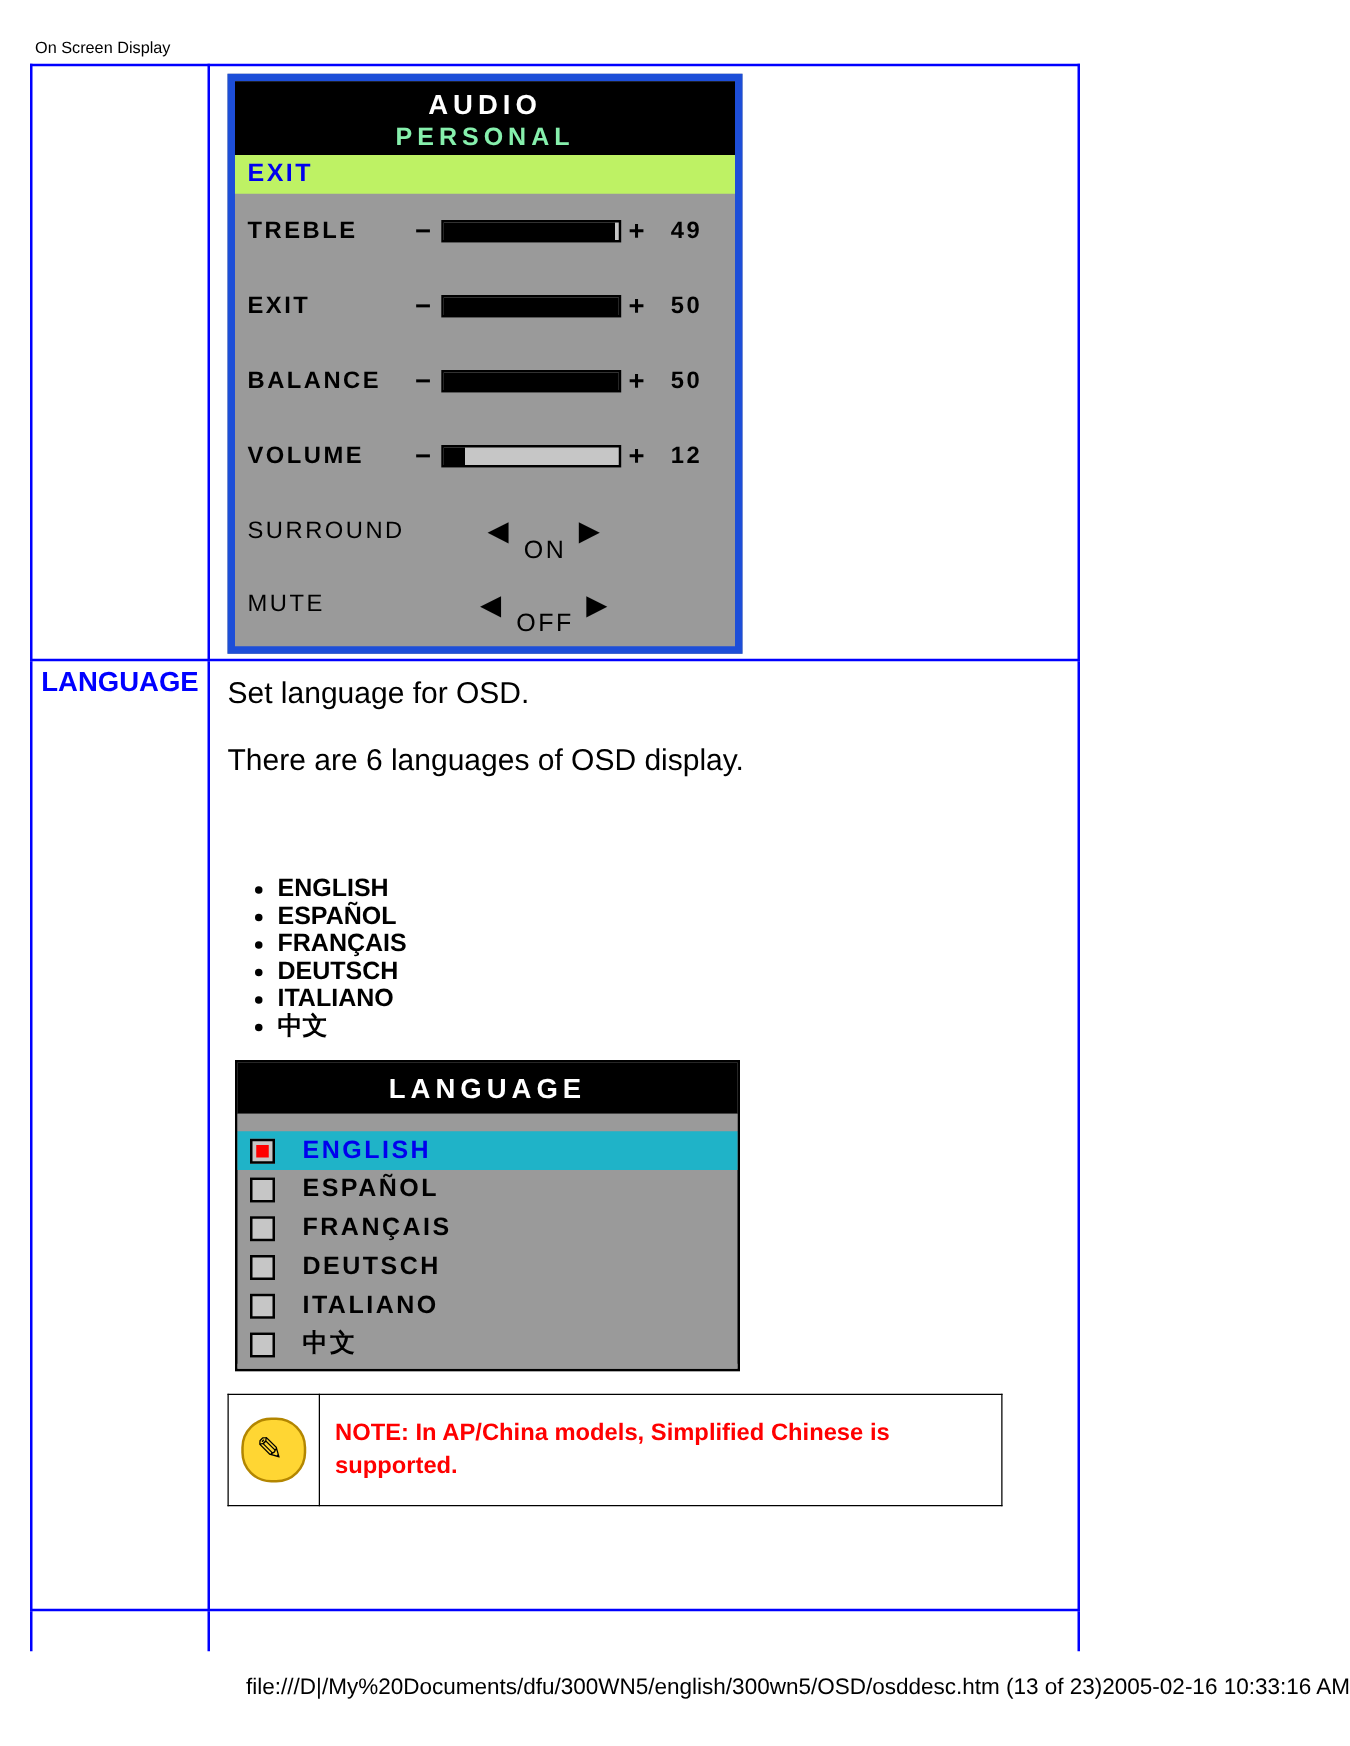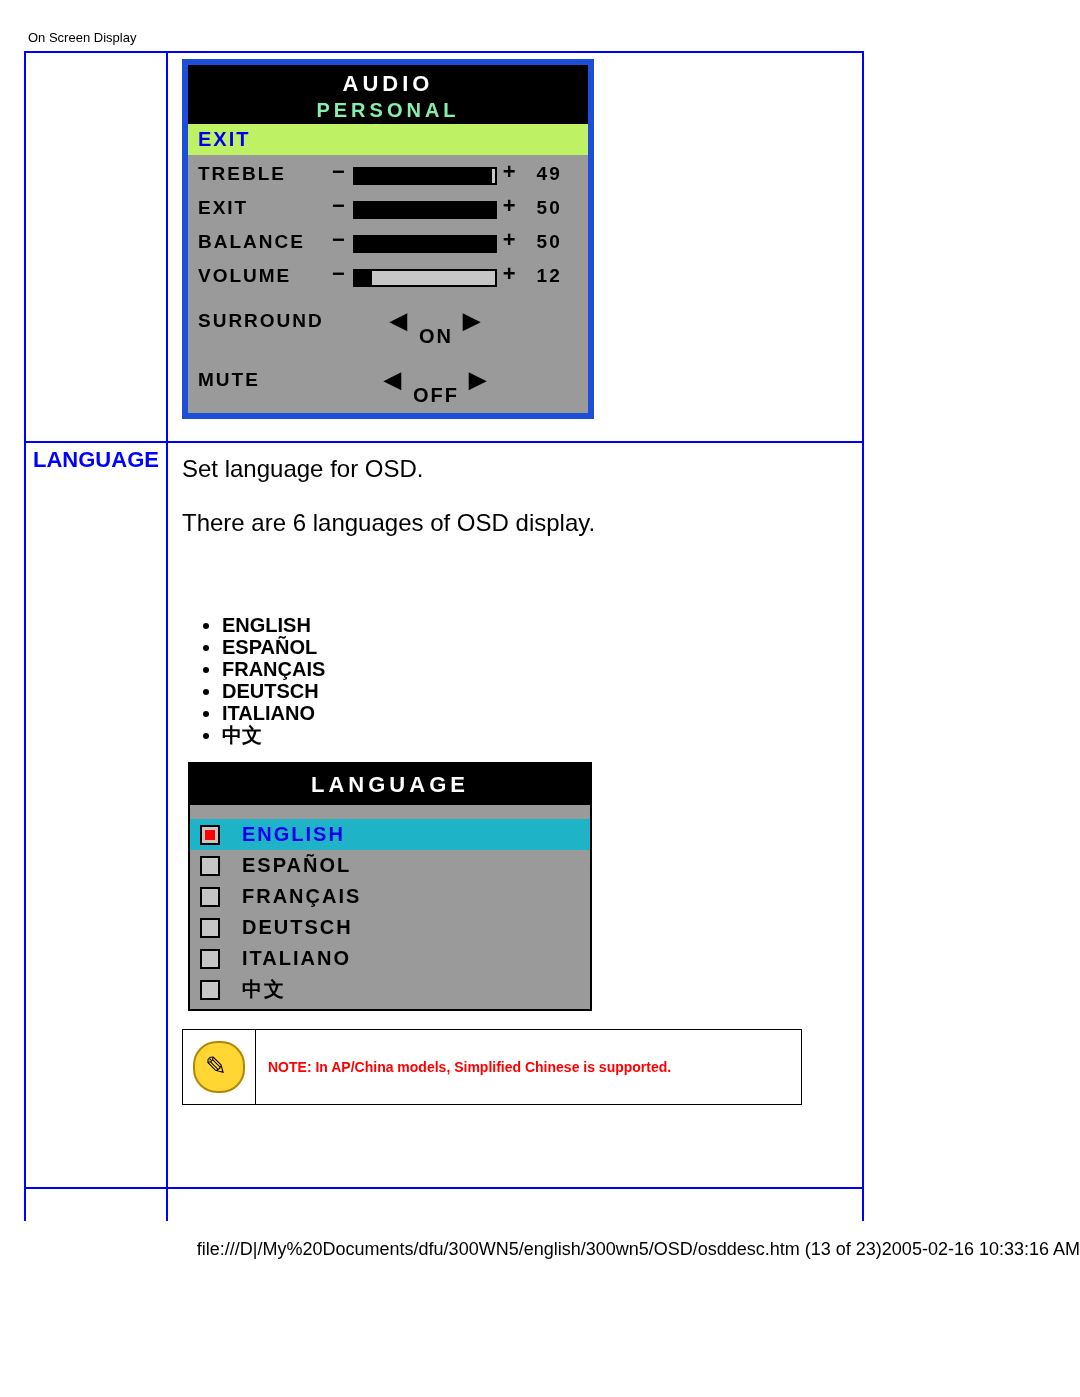--- a/index.html
+++ b/index.html
@@ -78,22 +78,22 @@
     padding:4px 10px;
   }
   .osd-cyan span {
     color:#0000ee;
     font-weight:bold;
     letter-spacing:2px;
     font-size:20px;
   }
   .osd-row {
     display:flex;
-    align-items:flex-end;
-    padding:4px 10px;
+    align-items:center;
+    padding:17px 10px;
     font-weight:bold;
     letter-spacing:2px;
     font-size:19px;
   }
   .osd-label { width:130px; }
   .minus, .plus {
     font-size:22px;
     font-weight:bold;
     padding:0 4px;
   }
@@ -111,21 +111,21 @@
   }
   .osd-val {
     width:34px;
     text-align:right;
     padding-left:6px;
   }
   .osd-toggle {
     display:flex;
     align-items:center;
     padding:2px 10px;
-    font-weight:bold;
+    font-weight:normal;
     letter-spacing:2px;
     font-size:19px;
   }
   .tog-center {
     flex:1;
     display:flex;
     justify-content:center;
     align-items:center;
     gap:10px;
   }
@@ -205,21 +205,21 @@
     vertical-align:middle;
   }
   .note-icon-cell {
     width:64px; height:66px;
     text-align:center;
     padding:4px;
   }
   .note-text {
     color:#ff0000;
     font-weight:bold;
-    font-size:14px;
+    font-size:19px;
     padding:18px 12px;
   }
   .icon-wrap {
     width:48px; height:48px;
     border-radius:24px;
     background:#ffd633;
     border:2px solid #b38600;
     margin:auto;
     position:relative;
   }

